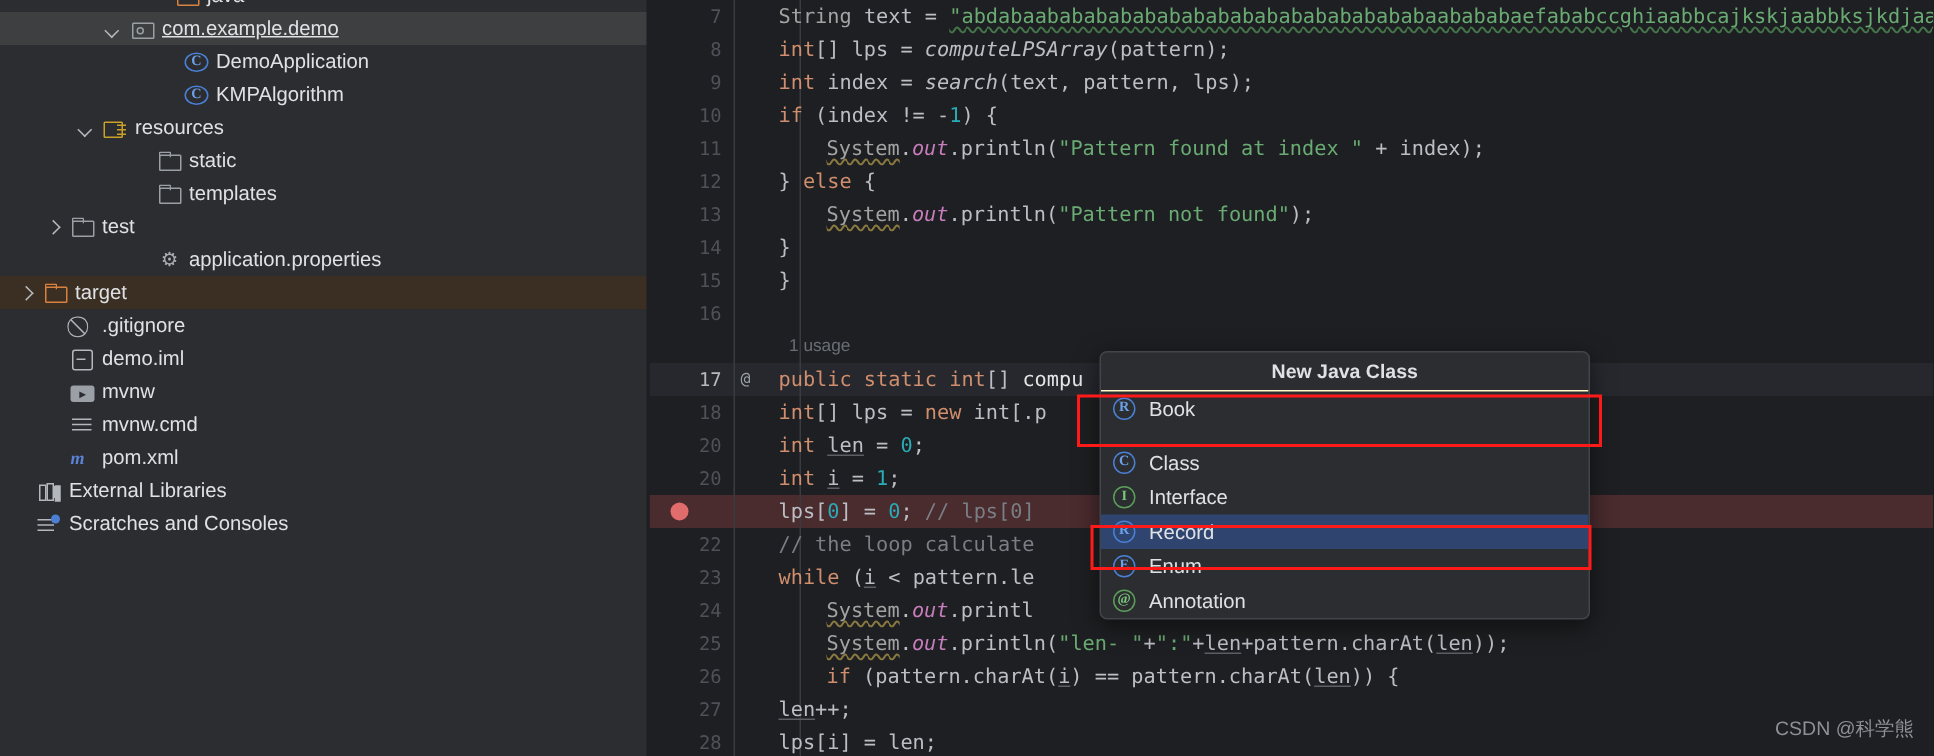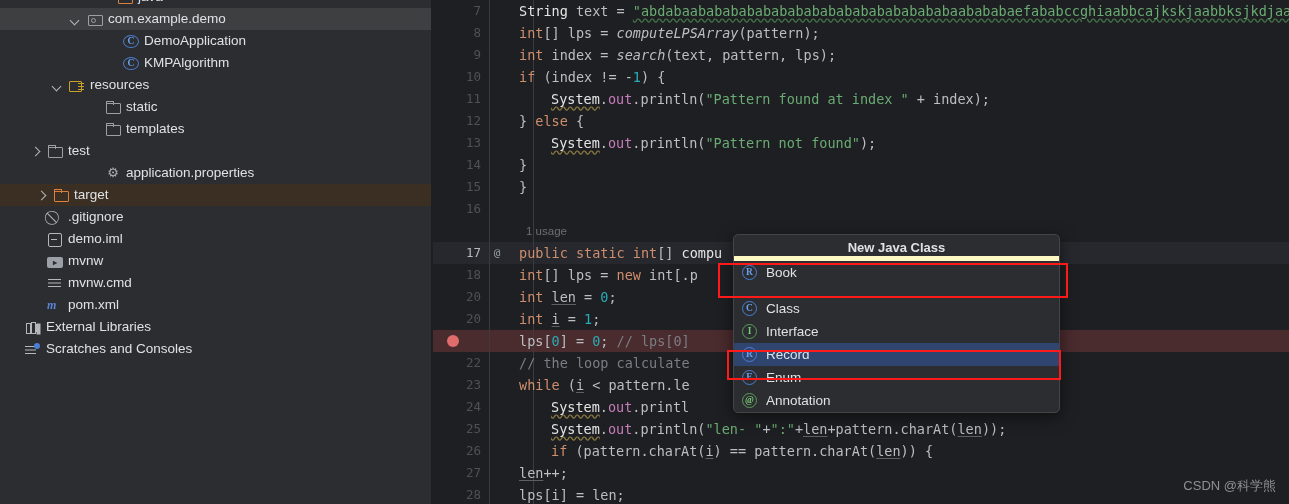--- a/index.html
+++ b/index.html
@@ -24,22 +24,22 @@
   }
   .tree-row {
     position: relative;
     height: 22px;
     display: flex;
     align-items: center;
     font-size: 13.5px;
     color: #dfe1e5;
     white-space: nowrap;
   }
-  .tree-row.sel-inactive { background: #3d3f41; }
-  .tree-row.sel-target   { background: #3a2f22; padding-left: 24px; }
+  .tree-row.sel-inactive { background: #3d3f41; text-decoration: underline; }
+  .tree-row.sel-target   { background: #3a2f22; }
   .arrow {
     width: 11px; height: 11px;
     flex: 0 0 11px;
     position: relative;
     color: #a9adb3;
   }
   .arrow.down::before {
     content: "";
     position: absolute; left: 1px; top: 3px;
     width: 6px; height: 6px;
@@ -240,22 +240,22 @@
   .vline.g2 { left: 100px; }
 
   
   .kw   { color: #cf8e6d; }
   .str  { color: #6aab73; }
   .num  { color: #2aacb8; }
   .fn   { color: #e5e5e5; }
   .fnI  { color: #bcbec4; font-style: italic; }
   .cmt  { color: #7a7e85; }
   .pln  { color: #bcbec4; }
-  .fld  { color: #c77dbb; }
-  .cls  { color: #e5e5e5; }
+  .fld  { color: #c77dbb; font-style: italic; }
+  .cls  { color: #a3a3a3; }
   .und  { text-decoration: underline; text-decoration-color:#5c5f66;
           text-underline-offset: 2px; }
   .wavy { text-decoration: underline wavy #44754a; text-underline-offset: 2px; }
   .wavy-o { text-decoration: underline wavy #8a7a3f; text-underline-offset: 2px; }
 
   
   #popup {
     position: absolute;
     left: 733px; top: 234px;
     width: 327px;
@@ -264,21 +264,21 @@
     border-radius: 5px;
     box-shadow: 0 4px 16px rgba(0,0,0,.5);
     overflow: hidden;
     font-family: "Liberation Sans", sans-serif;
   }
   #popup-title {
     height: 26px; line-height: 26px;
     text-align: center;
     font-size: 13px; font-weight: bold;
     color: #dfe1e5;
-    border-bottom: 5px solid #fef9c3;
+    border-bottom: 1px solid #fef9c3;
   }
   .menu-item {
     height: 23px;
     display: flex; align-items: center;
     padding-left: 8px;
     font-size: 13.5px;
     color: #dfe1e5;
     white-space: nowrap;
   }
   .menu-item.highlight { background: #2f4570; }

